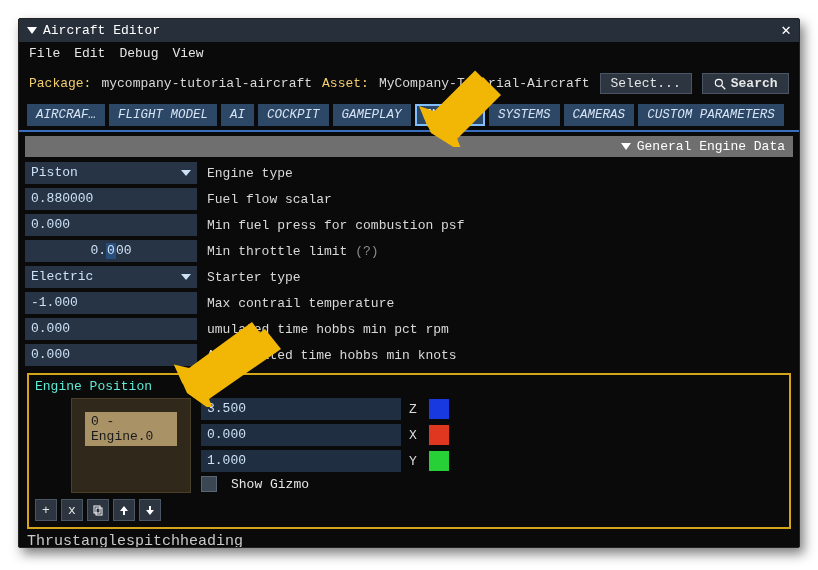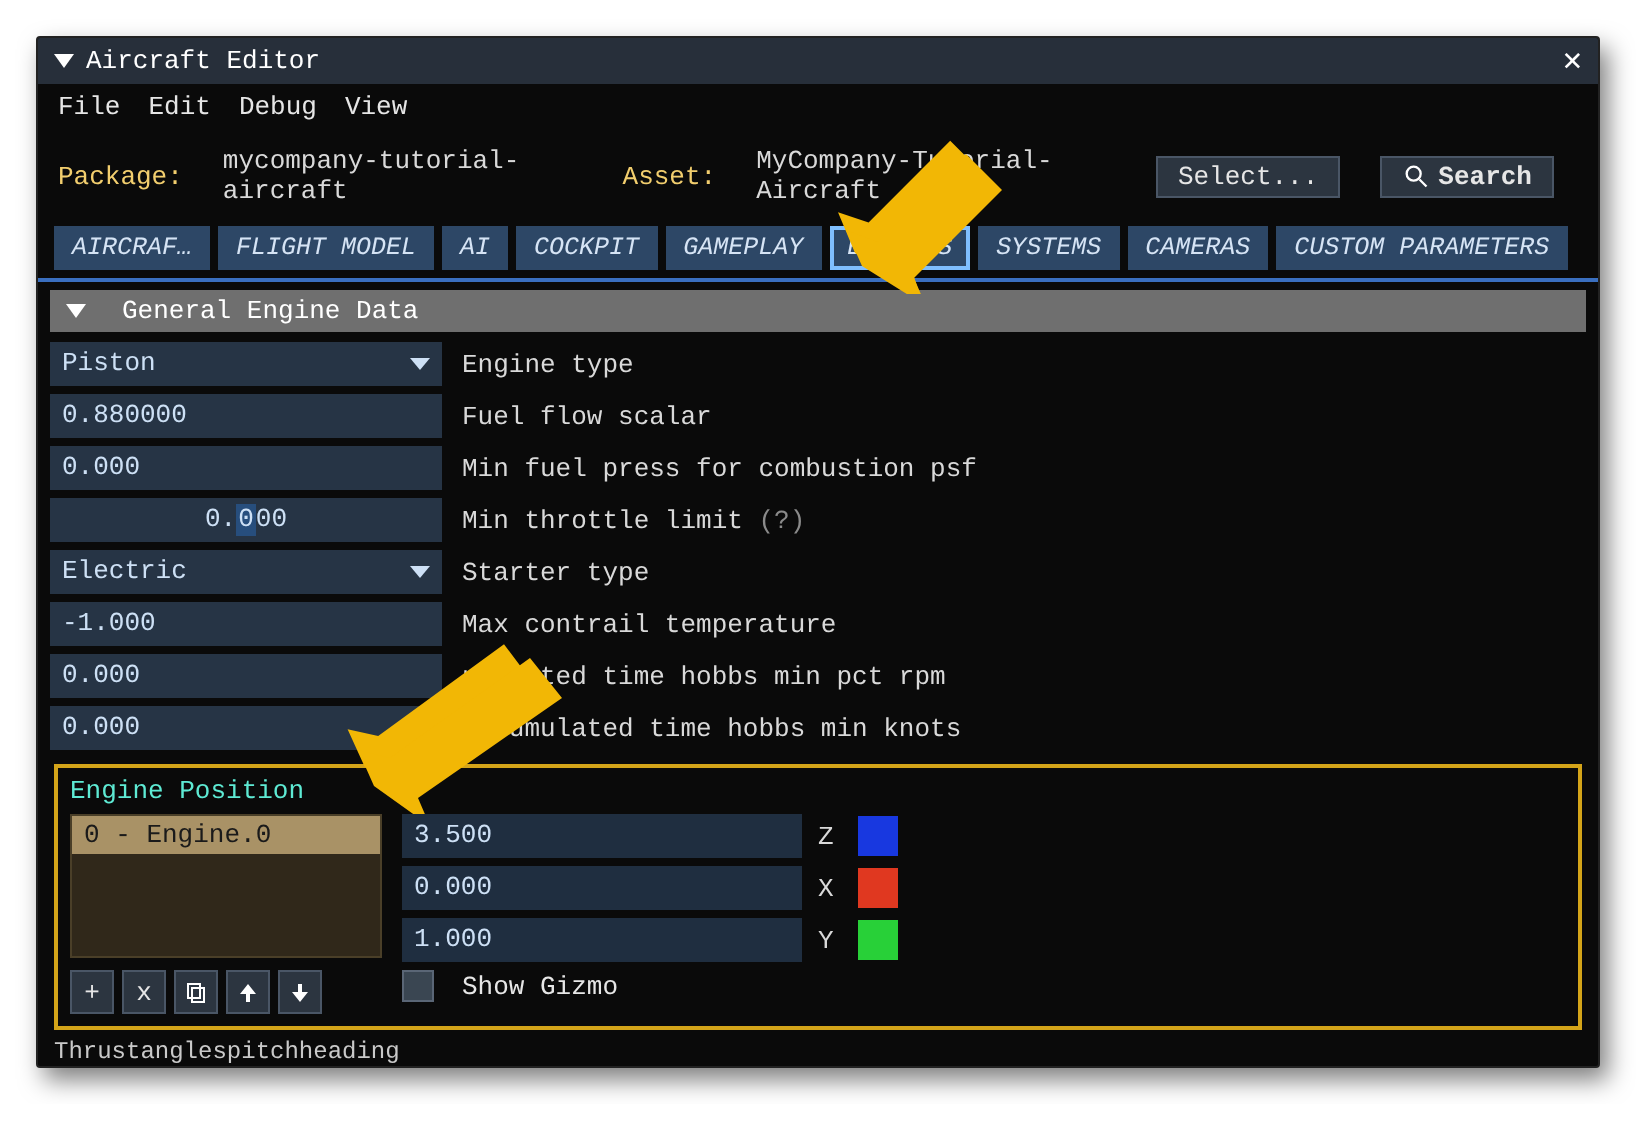--- a/index.html
+++ b/index.html
@@ -40,22 +40,22 @@
     background: #0a0a0a;
     display: flex;
     gap: 14px;
     padding: 4px 10px;
     color: #e6e6e6;
   }
   .menubar span { cursor: pointer; }
   .package-row {
     display: flex;
     align-items: center;
-    gap: 20px;
-    padding: 8px 22px 4px 10px;
+    gap: 10px;
+    padding: 8px 10px 4px 10px;
     color: #f2ce6e;
   }
   .package-row .label { color: #f2ce6e; }
   .package-row .value { color: #d9d9d9; }
   .btn {
     background: #2c3540;
     border: 1px solid #4a5666;
     color: #e6e6e6;
     padding: 2px 10px;
     cursor: pointer;
@@ -90,31 +90,32 @@
     border: 2px solid #7fbfff;
     padding: 2px 7px;
   }
   .section-header {
     background: #6f6f6f;
     color: #fff;
     padding: 3px 8px;
     margin: 4px 6px;
     display: flex;
     align-items: center;
-    gap: 18px;
+    gap: 6px;
+    justify-content: flex-end;
   }
   .rows { padding: 0 6px; }
   .row {
     display: flex;
     align-items: center;
     height: 24px;
     margin-bottom: 2px;
   }
   .field {
-    width: 196px;
+    width: 172px;
     background: #263445;
     color: #cde0f5;
     padding: 3px 6px;
     height: 22px;
     line-height: 16px;
     position: relative;
     display: flex;
     align-items: center;
   }
   .field.dropdown::after {
@@ -143,22 +144,23 @@
   .engine-pos-body { display: flex; gap: 10px; }
   .engine-list {
     width: 156px;
     display: flex;
     flex-direction: column;
     justify-content: space-between;
   }
   .engine-list-box {
     background: #30281a;
     border: 1px solid #4a3f28;
-    height: 72px;
-    padding: 0;
+    height: 95px;
+    padding: 13px;
+    margin-left: 36px;
   }
   .engine-item {
     background: #a99266;
     color: #1a1a1a;
     padding: 2px 6px;
     cursor: pointer;
   }
   .engine-list-btns { display: flex; gap: 4px; margin-top: 6px; }
   .mini-btn {
     width: 22px; height: 22px;
@@ -195,21 +197,21 @@
     width: 16px; height: 16px;
     background: #3a4652;
     border: 1px solid #5a6676;
     display: inline-block;
   }
   .bottom-clip {
     padding: 0 8px;
     color: #c9c9c9;
     height: 14px;
     overflow: hidden;
-    font-size: 12px;
+    font-size: 15px;
   }
   
   .arrow {
     position: absolute;
     pointer-events: none;
   }
   .arrow svg { display: block; }
 </style>
 </head>
 <body>

